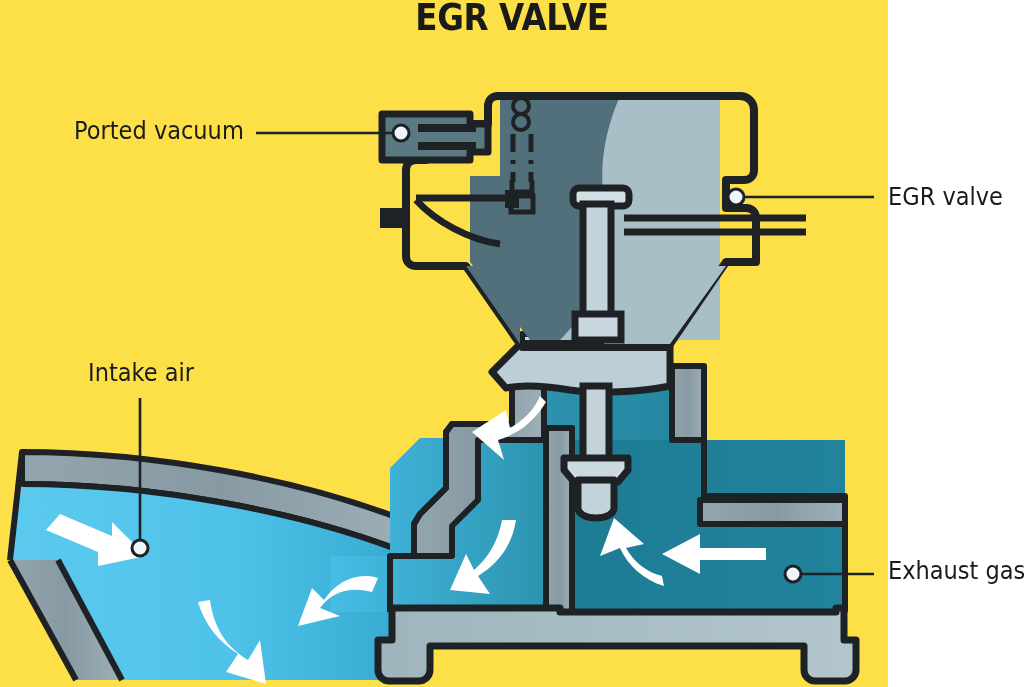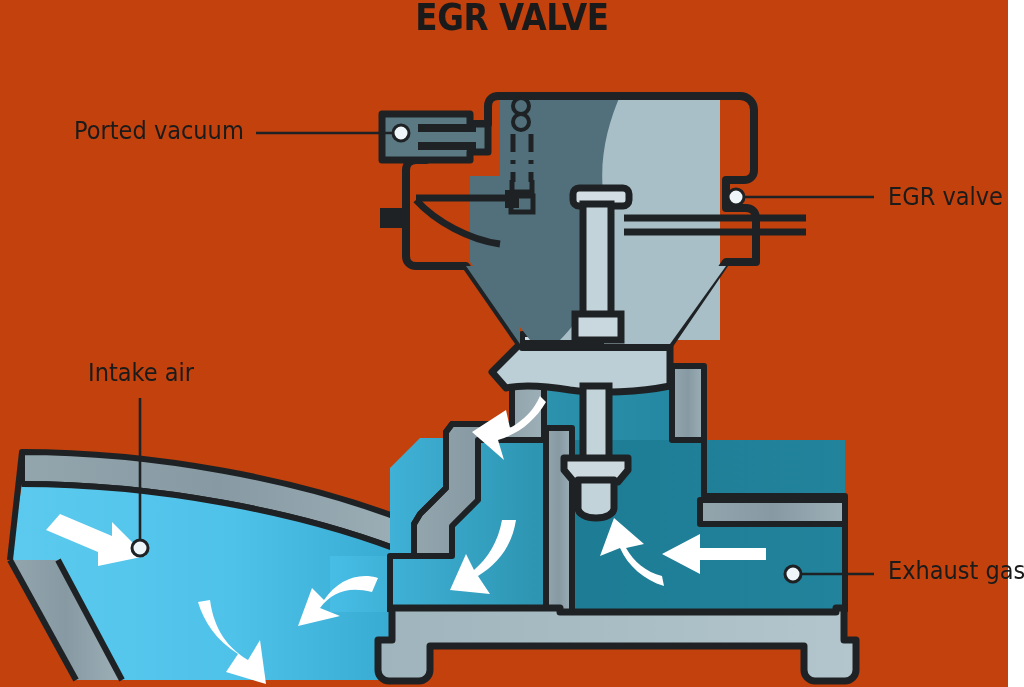--- a/index.html
+++ b/index.html
@@ -9,23 +9,23 @@
   }
   body {
     width: 1024px;
     height: 687px;
     overflow: hidden;
     font-family: "Liberation Sans", sans-serif;
     position: relative;
   }
   #stage {
     position: relative;
-    width: 1008px;
+    width: 888px;
     height: 687px;
-    background: #c2410c;
+    background: #fde047;
   }
   #diagram-svg {
     position: absolute;
     left: 0;
     top: 0;
     width: 1024px;
     height: 687px;
     display: block;
   }
   .diagram-title {

